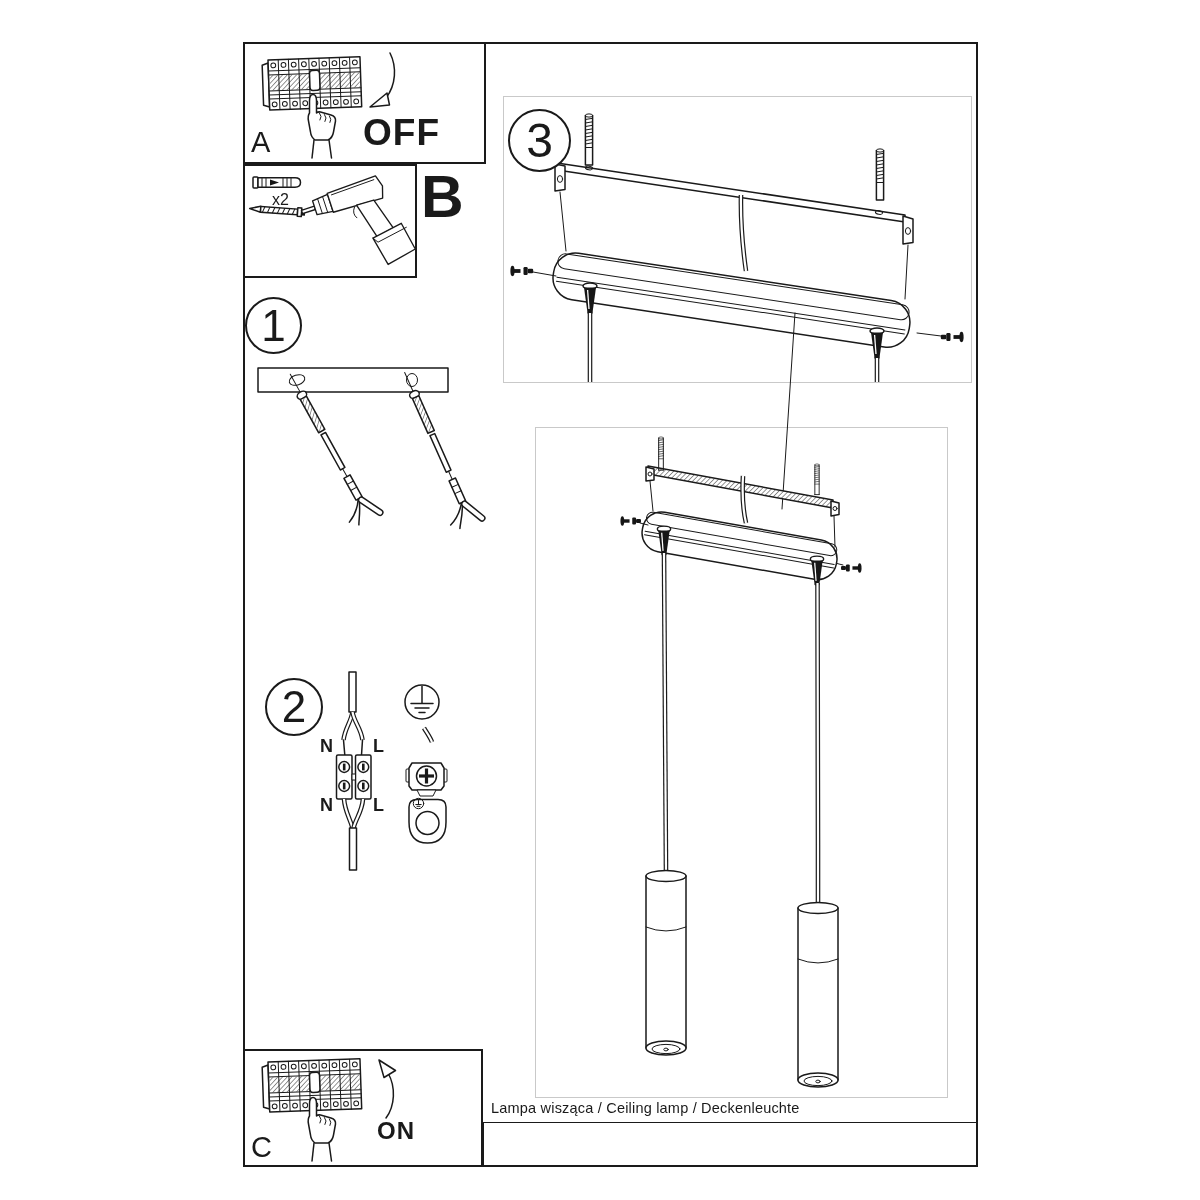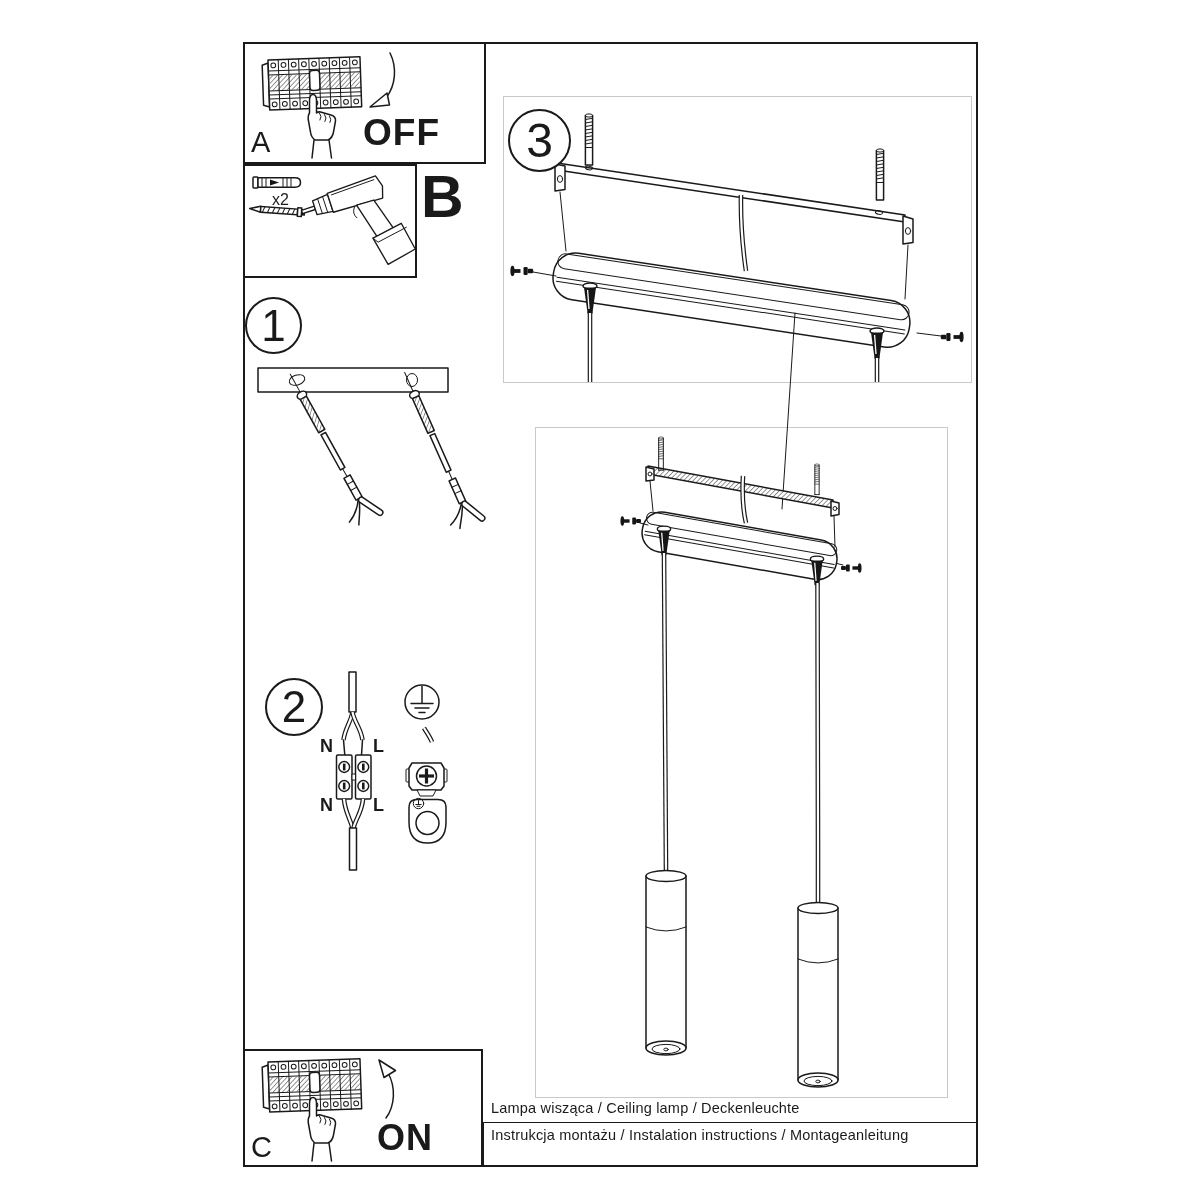--- a/index.html
+++ b/index.html
@@ -357,18 +357,17 @@
   <div class="circlenum" style="left:508px;top:109px;width:59px;height:59px;">
     <span style="font-size:48px;">3</span>
   </div>
 
   <span class="txt" style="left:316px;top:736px;width:17px;text-align:right;font-size:18px;font-weight:600;">N</span>
   <span class="txt" style="left:373px;top:736px;font-size:18px;font-weight:600;">L</span>
   <span class="txt" style="left:316px;top:795px;width:17px;text-align:right;font-size:18px;font-weight:600;">N</span>
   <span class="txt" style="left:373px;top:795px;font-size:18px;font-weight:600;">L</span>
 
   <span class="txt" style="left:251px;top:1131px;font-size:29px;">C</span>
-  <span class="txt" style="left:377px;top:1117px;font-size:36px;font-weight:600;letter-spacing:1px;">ON</span>
-
-  <span class="footline" style="left:491px;top:1127px;">Instrukcja montażu / Instalation instructions / Montageanleitung</span>
+  <span class="txt" style="left:377px;top:1117px;font-size:24px;font-weight:600;letter-spacing:1px;">ON</span>
+
   <span class="footline" style="left:491px;top:1100px;">Lampa wisząca / Ceiling lamp / Deckenleuchte</span>
 
 </div>
 
 </body></html>

